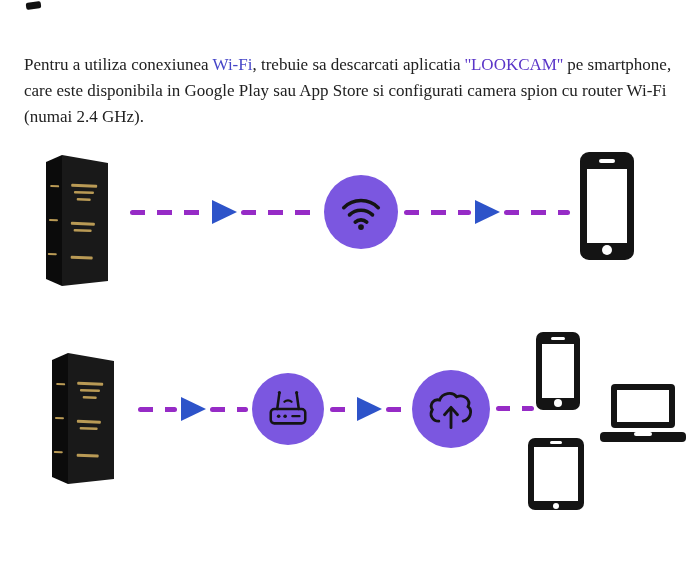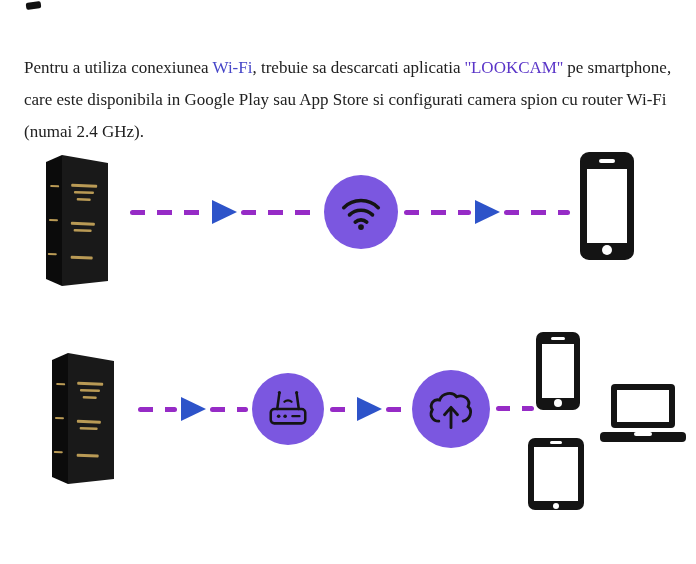--- a/index.html
+++ b/index.html
@@ -3,21 +3,21 @@
 <meta charset="utf-8">
 <style>
   * { margin:0; padding:0; box-sizing:border-box; }
   html,body { background:#ffffff; }
   body { font-family:"Liberation Serif", serif; }
   .page { position:relative; width:696px; height:564px; background:var(--c-background,#ffffff); overflow:hidden; }
 
   .artifact { position:absolute; left:26px; top:2px; width:15px; height:7px; background:#111;
               border-radius:2px; transform:rotate(-8deg); }
 
-  .intro { position:absolute; left:24px; top:52px; width:652px; font-size:17px; line-height:32px;
+  .intro { position:absolute; left:24px; top:52px; width:652px; font-size:17px; line-height:26px;
            color:var(--c-text,#212121); }
   .hl-wifi { color:var(--c-wifi-text,#4646c8); }
   .hl-app  { color:var(--c-app-name-text,#5a35c8); }
 
   .abs { position:absolute; }
 
   .arrow { position:absolute; display:flex; align-items:center; height:26px; }
   .dash  { flex:1; height:5px; border-radius:3px;
            background:repeating-linear-gradient(90deg, var(--c-dash,#962bc6) 0 15px, transparent 15px 27px); }
   .dash-solo { position:absolute; height:5px; border-radius:3px;

